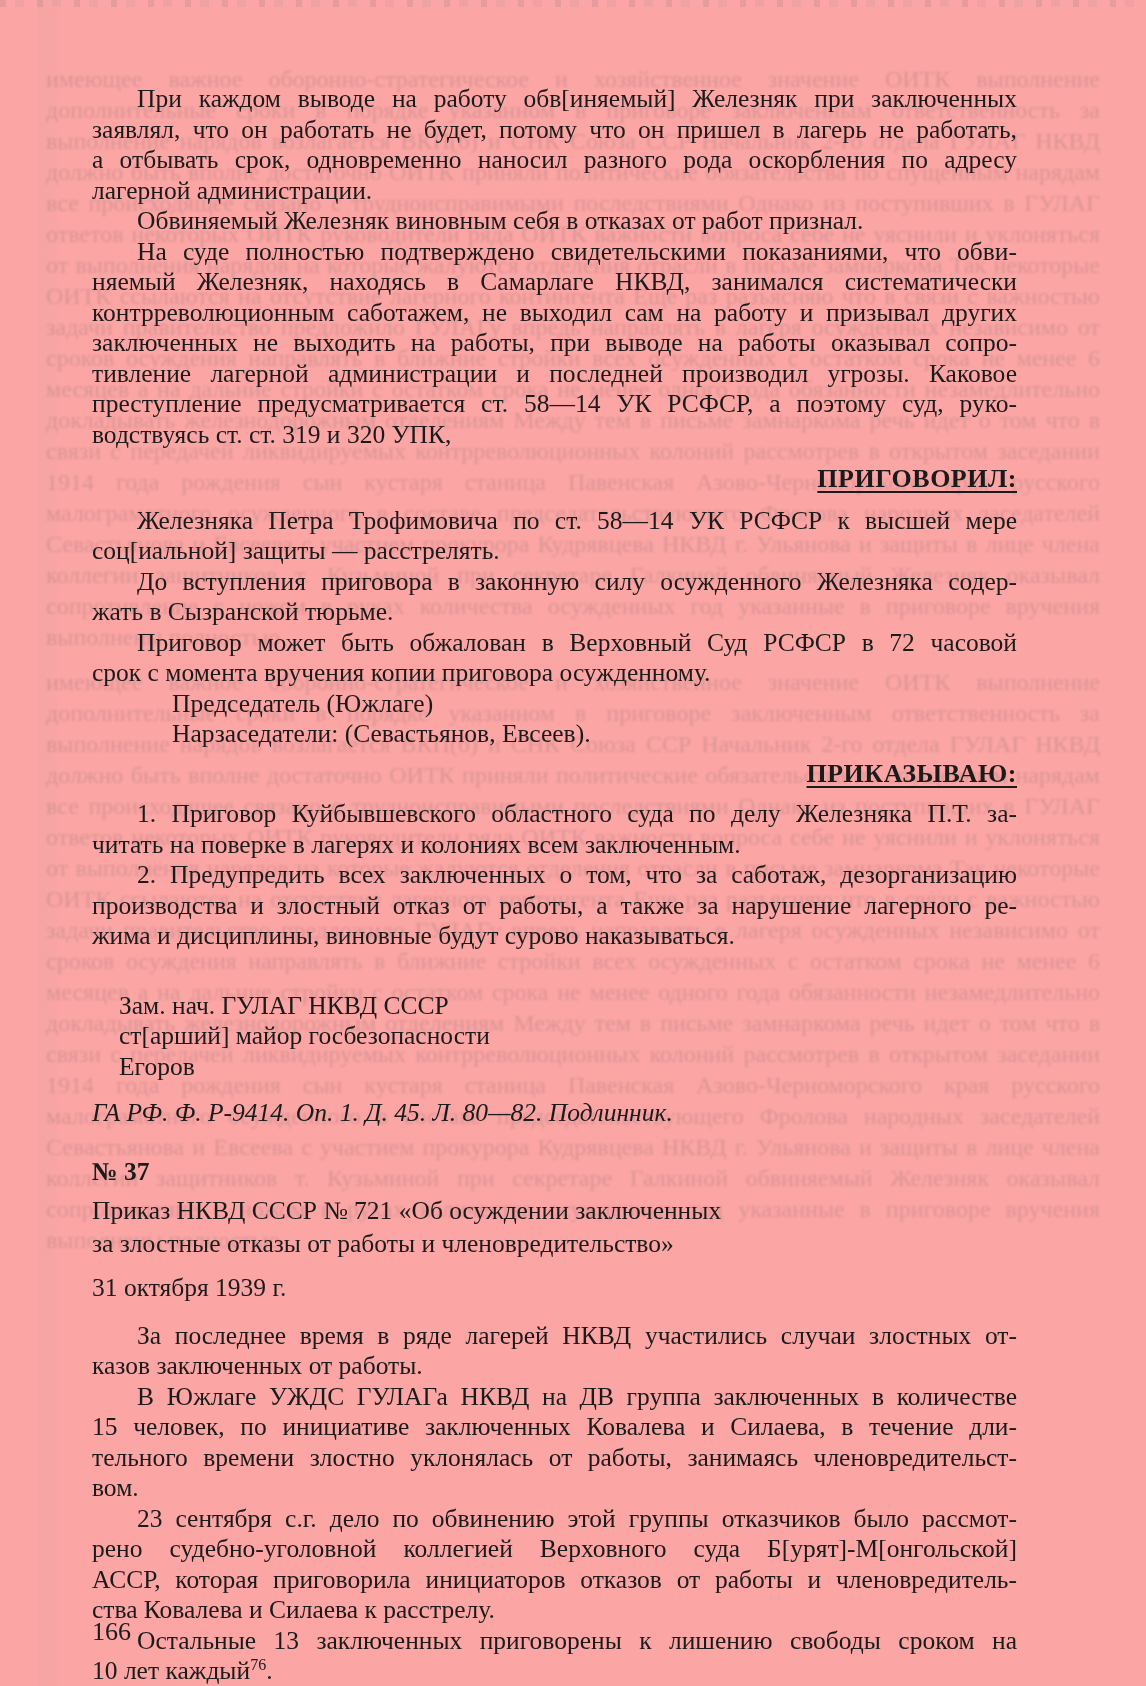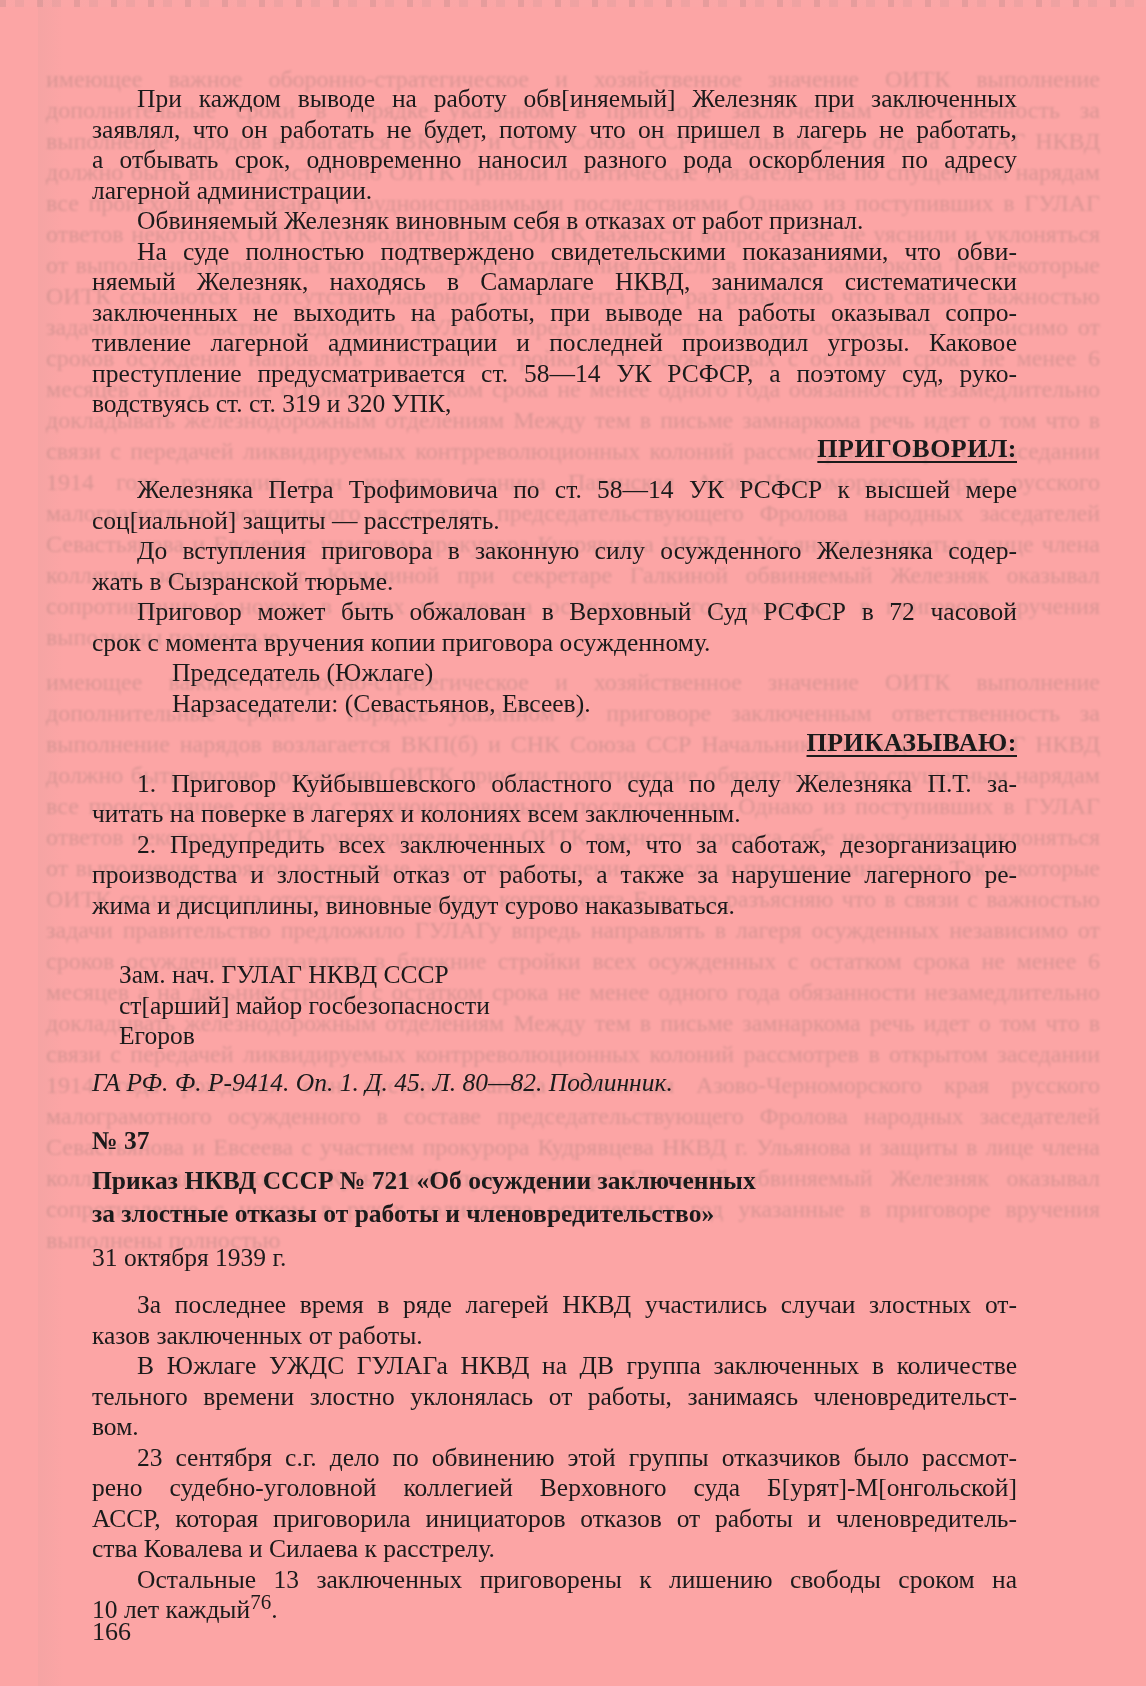--- a/index.html
+++ b/index.html
@@ -41,24 +41,24 @@
     text-decoration:underline; text-underline-offset:4px;
     letter-spacing:.5px; margin:0;
   }
   .h-prig { margin:14px 0 11px; }
   .h-prik { margin:9px 0 10px; }
   .sigline { padding-left:80px; }
   .signoff { margin-top:39px; padding-left:27px; }
   .signoff .row { display:flex; justify-content:space-between; align-items:baseline;flex-direction:column; }
   .archive { margin-top:16px; font-style:italic; }
   .docnum { margin-top:28px; font-weight:bold; }
-  .doctitle { font-weight:bold; line-height:33px; }
+  .doctitle { font-weight:normal; line-height:33px; }
   .doctitle.first { margin-top:7px; }
   .docdate { text-align:left; margin-top:13px; margin-bottom:17px; }
-  sup.fn { font-size:21px; line-height:0; vertical-align:super; }
+  sup.fn { font-size:16px; line-height:0; vertical-align:super; }
   .pagenum { position:absolute; left:92px; top:1617px; z-index:1;
     font-size:26px; font-family:"Liberation Serif","DejaVu Serif",serif; }
 </style>
 </head>
 <body>
 
 <div class="page">
   <div class="edge-top"></div>
   <div class="edge-left"></div>
 
@@ -75,20 +75,21 @@
         <div class="ln j">заявлял, что он работать не будет, потому что он пришел в лагерь не работать,</div>
         <div class="ln j">а отбывать срок, одновременно наносил разного рода оскорбления по адресу</div>
         <div class="ln last">лагерной администрации.</div>
       </div>
       <div class="para">
         <div class="ln last ind">Обвиняемый Железняк виновным себя в отказах от работ признал.</div>
       </div>
       <div class="para">
         <div class="ln j ind">На суде полностью подтверждено свидетельскими показаниями, что обви-</div>
         <div class="ln j">няемый Железняк, находясь в Самарлаге НКВД, занимался систематически</div>
+        <div class="ln j">контрреволюционным саботажем, не выходил сам на работу и призывал других</div>
         <div class="ln j">заключенных не выходить на работы, при выводе на работы оказывал сопро-</div>
         <div class="ln j">тивление лагерной администрации и последней производил угрозы. Каковое</div>
         <div class="ln j">преступление предусматривается ст. 58—14 УК РСФСР, а поэтому суд, руко-</div>
         <div class="ln last">водствуясь ст. ст. 319 и 320 УПК,</div>
       </div>
 
       <h2 class="heading h-prig">ПРИГОВОРИЛ:</h2>
 
       <div class="para">
         <div class="ln j ind">Железняка Петра Трофимовича по ст. 58—14 УК РСФСР к высшей мере</div>
@@ -134,20 +135,21 @@
       <div class="doctitle first">Приказ НКВД СССР № 721 «Об осуждении заключенных</div>
       <div class="doctitle">за злостные отказы от работы и членовредительство»</div>
       <div class="docdate">31 октября 1939 г.</div>
 
       <div class="para">
         <div class="ln j ind">За последнее время в ряде лагерей НКВД участились случаи злостных от-</div>
         <div class="ln last">казов заключенных от работы.</div>
       </div>
       <div class="para">
         <div class="ln j ind">В Южлаге УЖДС ГУЛАГа НКВД на ДВ группа заключенных в количестве</div>
+        <div class="ln j">15 человек, по инициативе заключенных Ковалева и Силаева, в течение дли-</div>
         <div class="ln j">тельного времени злостно уклонялась от работы, занимаясь членовредительст-</div>
         <div class="ln last">вом.</div>
       </div>
       <div class="para">
         <div class="ln j ind">23 сентября с.г. дело по обвинению этой группы отказчиков было рассмот-</div>
         <div class="ln j">рено судебно-уголовной коллегией Верховного суда Б[урят]-М[онгольской]</div>
         <div class="ln j">АССР, которая приговорила инициаторов отказов от работы и членовредитель-</div>
         <div class="ln last">ства Ковалева и Силаева к расстрелу.</div>
       </div>
       <div class="para">

